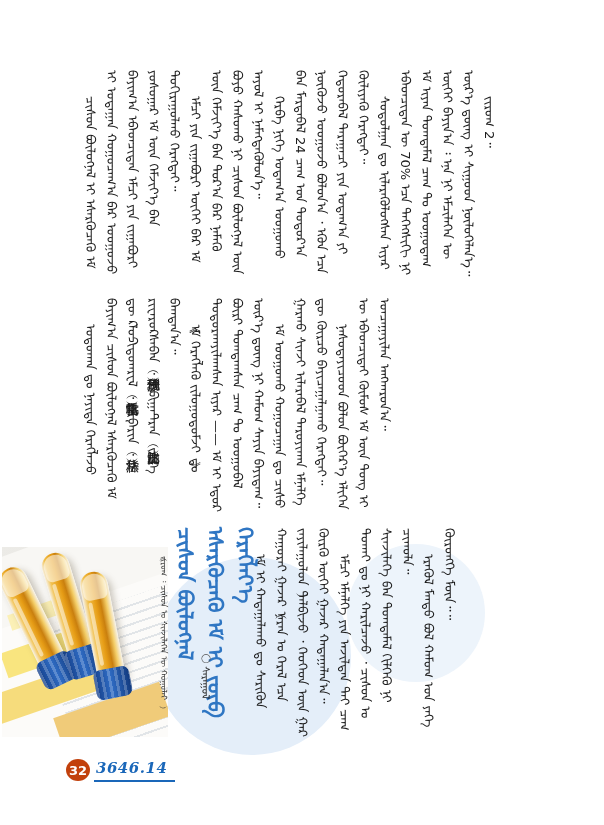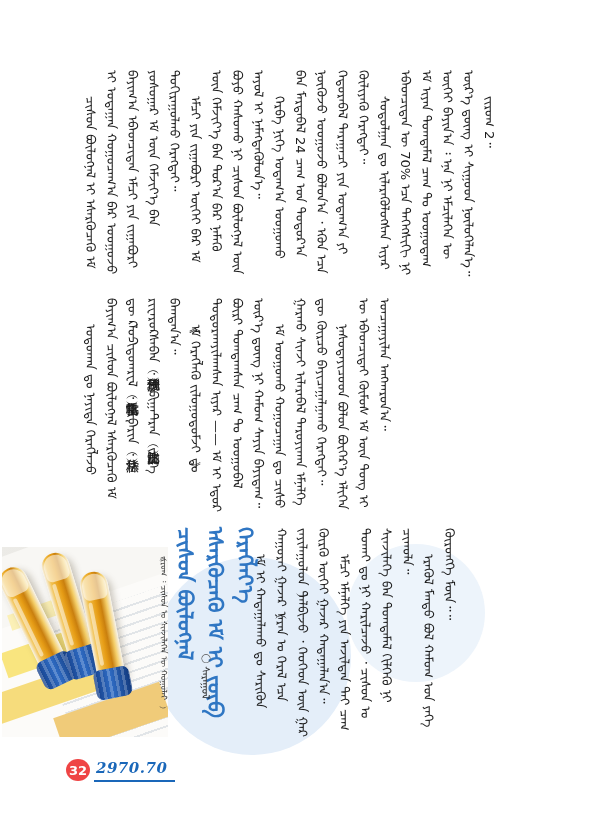--- a/index.html
+++ b/index.html
@@ -58,21 +58,21 @@
         background:linear-gradient(90deg,#16418c,#2f6cc4 45%,#12folk 100%);
         background:linear-gradient(90deg,#16418c,#2f6cc4 45%,#123a7e);}
   .cap::before{content:"";position:absolute;inset:0;border-radius:7px;
         background:repeating-linear-gradient(90deg,rgba(255,255,255,.22) 0 3px,transparent 3px 7px);}
   .t1{left:16px;top:16px;transform:rotate(-26deg);}
   .t2{left:52px;top:4px;transform:rotate(-17deg);}
   .t3{left:86px;top:24px;transform:rotate(-11deg);}
 
   
   .footer{position:absolute;left:66px;top:755px;height:30px;display:flex;align-items:center;}
-  .badge{display:inline-block;width:24px;height:22px;border-radius:50%;background:#ef4444;
+  .badge{display:inline-block;width:24px;height:22px;border-radius:50%;background:#c2410c;
          color:#fff;font-size:13px;font-weight:bold;text-align:center;line-height:24px;}
   .issue{margin-left:4px;padding:0 8px 3px 2px;border-bottom:2.5px solid #1a67b9;
          color:#1a67b9;font-family:"DejaVu Serif",serif;font-style:italic;font-weight:bold;
          font-size:15px;letter-spacing:.5px;}
 </style>
 </head>
 <body>
 
 <main class="page">
 
@@ -125,16 +125,16 @@
 
   <h1 class="title-col">ᠴᠢᠰᠤᠨ ᠪᠦᠯᠦᠭᠨᠡᠯ ᠡᠰᠡᠷᠭᠦᠴᠡᠬᠦ ᠡᠮ ᠢ ᠵᠥᠪ ᠬᠡᠷᠡᠭᠯᠡᠶ᠎ᠡ</h1>
 
   <div class="author-col">
     <span class="ring">◯</span>
     <span>ᠰᠠᠷᠠᠭᠤᠯ</span>
   </div>
 
   <div class="footer">
     <span class="badge">32</span>
-    <span class="issue">2970.70</span>
+    <span class="issue">3646.14</span>
   </div>
 
 </main>
 
 </body></html>

